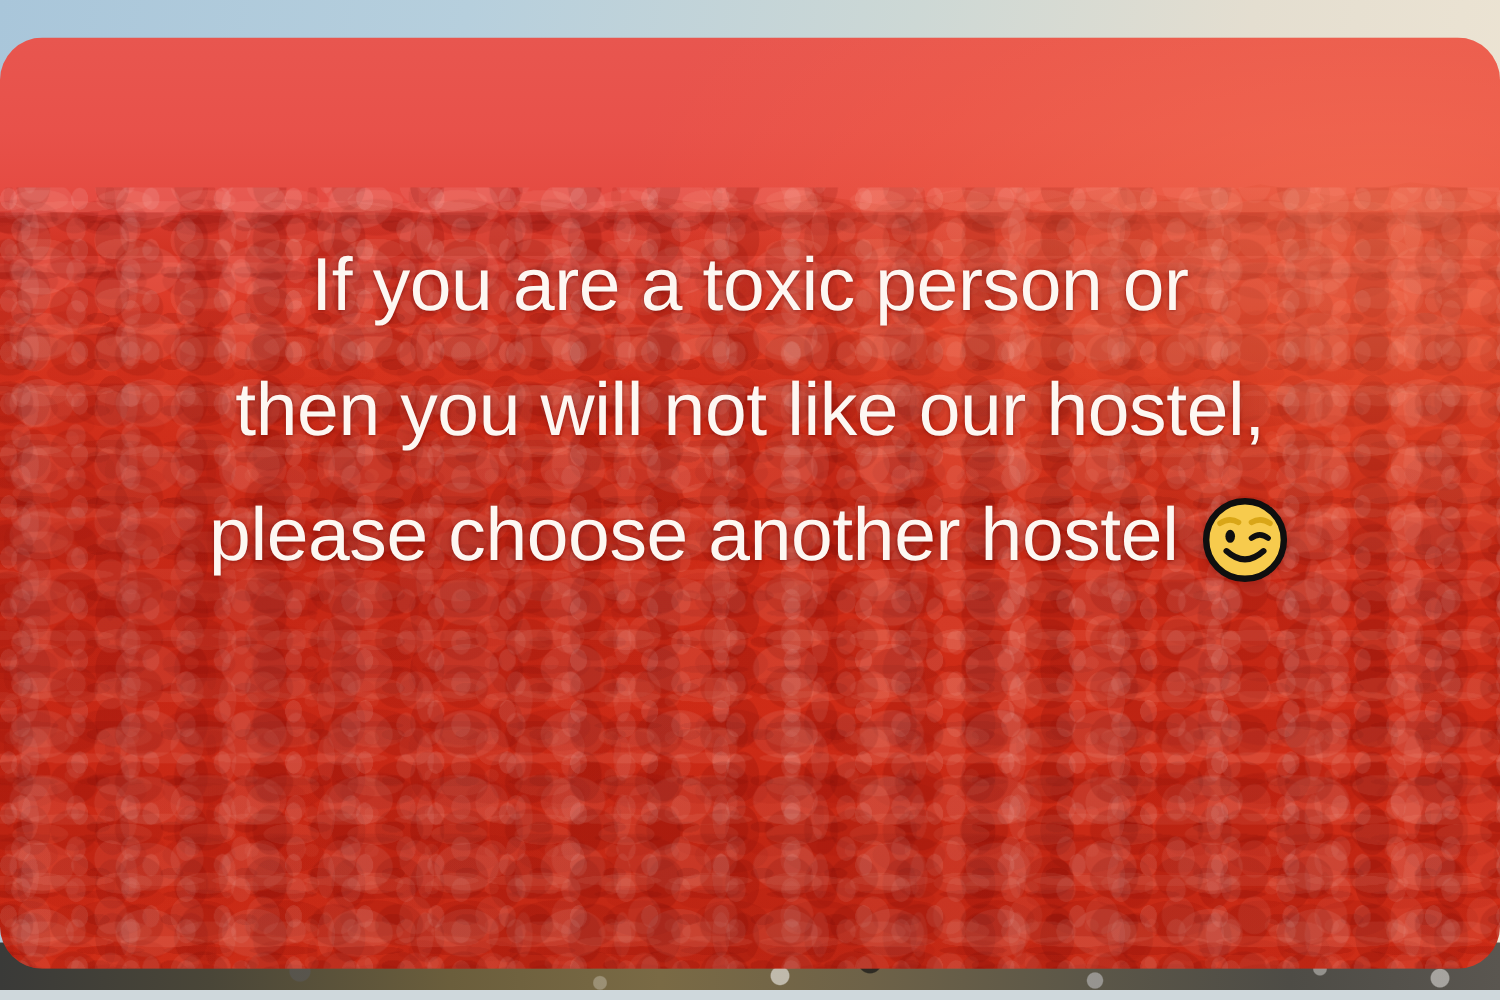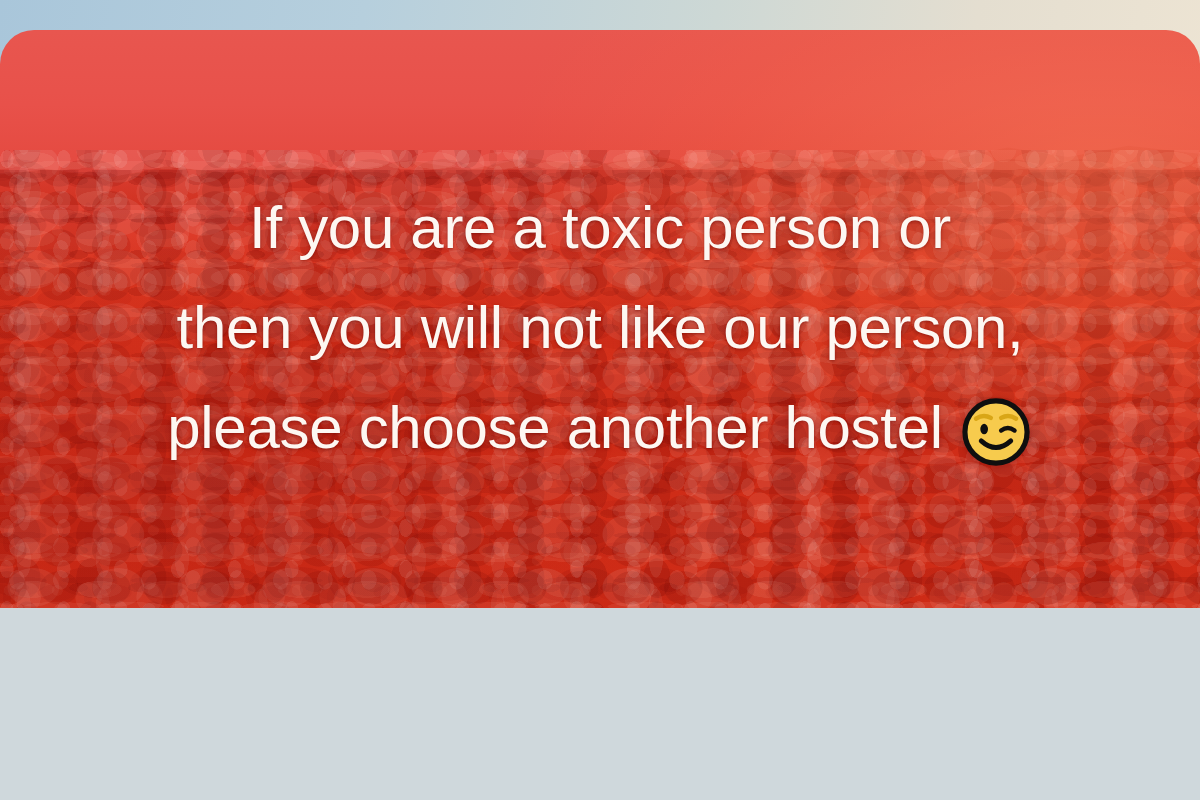--- a/index.html
+++ b/index.html
@@ -8,21 +8,21 @@
     padding: 0;
     background: #cfd8dc;
   }
   body {
     font-family: "Liberation Sans", sans-serif;
   }
 
   .screenshot {
     position: relative;
     width: 1200px;
-    height: 608px;
+    height: 792px;
     overflow: hidden;
   }
 
   
   .photo-bg {
     position: absolute;
     inset: 0;
     background:
       linear-gradient(100deg,
         #a9c6da 0%,
@@ -216,21 +216,21 @@
   <div class="red-card">
     <div class="red-base"></div>
     <div class="horizon"></div>
     <div class="red-texture"></div>
     <div class="red-texture-2"></div>
     <div class="red-glow"></div>
   </div>
 
   <div class="quote">
     <span class="quote-line">If you are a toxic person or</span>
-    <span class="quote-line">then you will not like our person,</span>
+    <span class="quote-line">then you will not like our hostel,</span>
     <span class="quote-line quote-line--last">
       <span>please choose another hostel</span>
       <span class="emoji-wink">
         <svg viewBox="0 0 100 100" width="74" height="74" aria-hidden="true">
           <circle cx="50" cy="50" r="42" fill="#f7cb4d" stroke="#0f0f0f" stroke-width="7"></circle>
 
           <path d="M23 32 Q33 25 43 31" fill="none" stroke="#d9a617" stroke-width="6" stroke-linecap="round"></path>
 
           <path d="M57 31 Q67 25 77 32" fill="none" stroke="#d9a617" stroke-width="6" stroke-linecap="round"></path>
 

